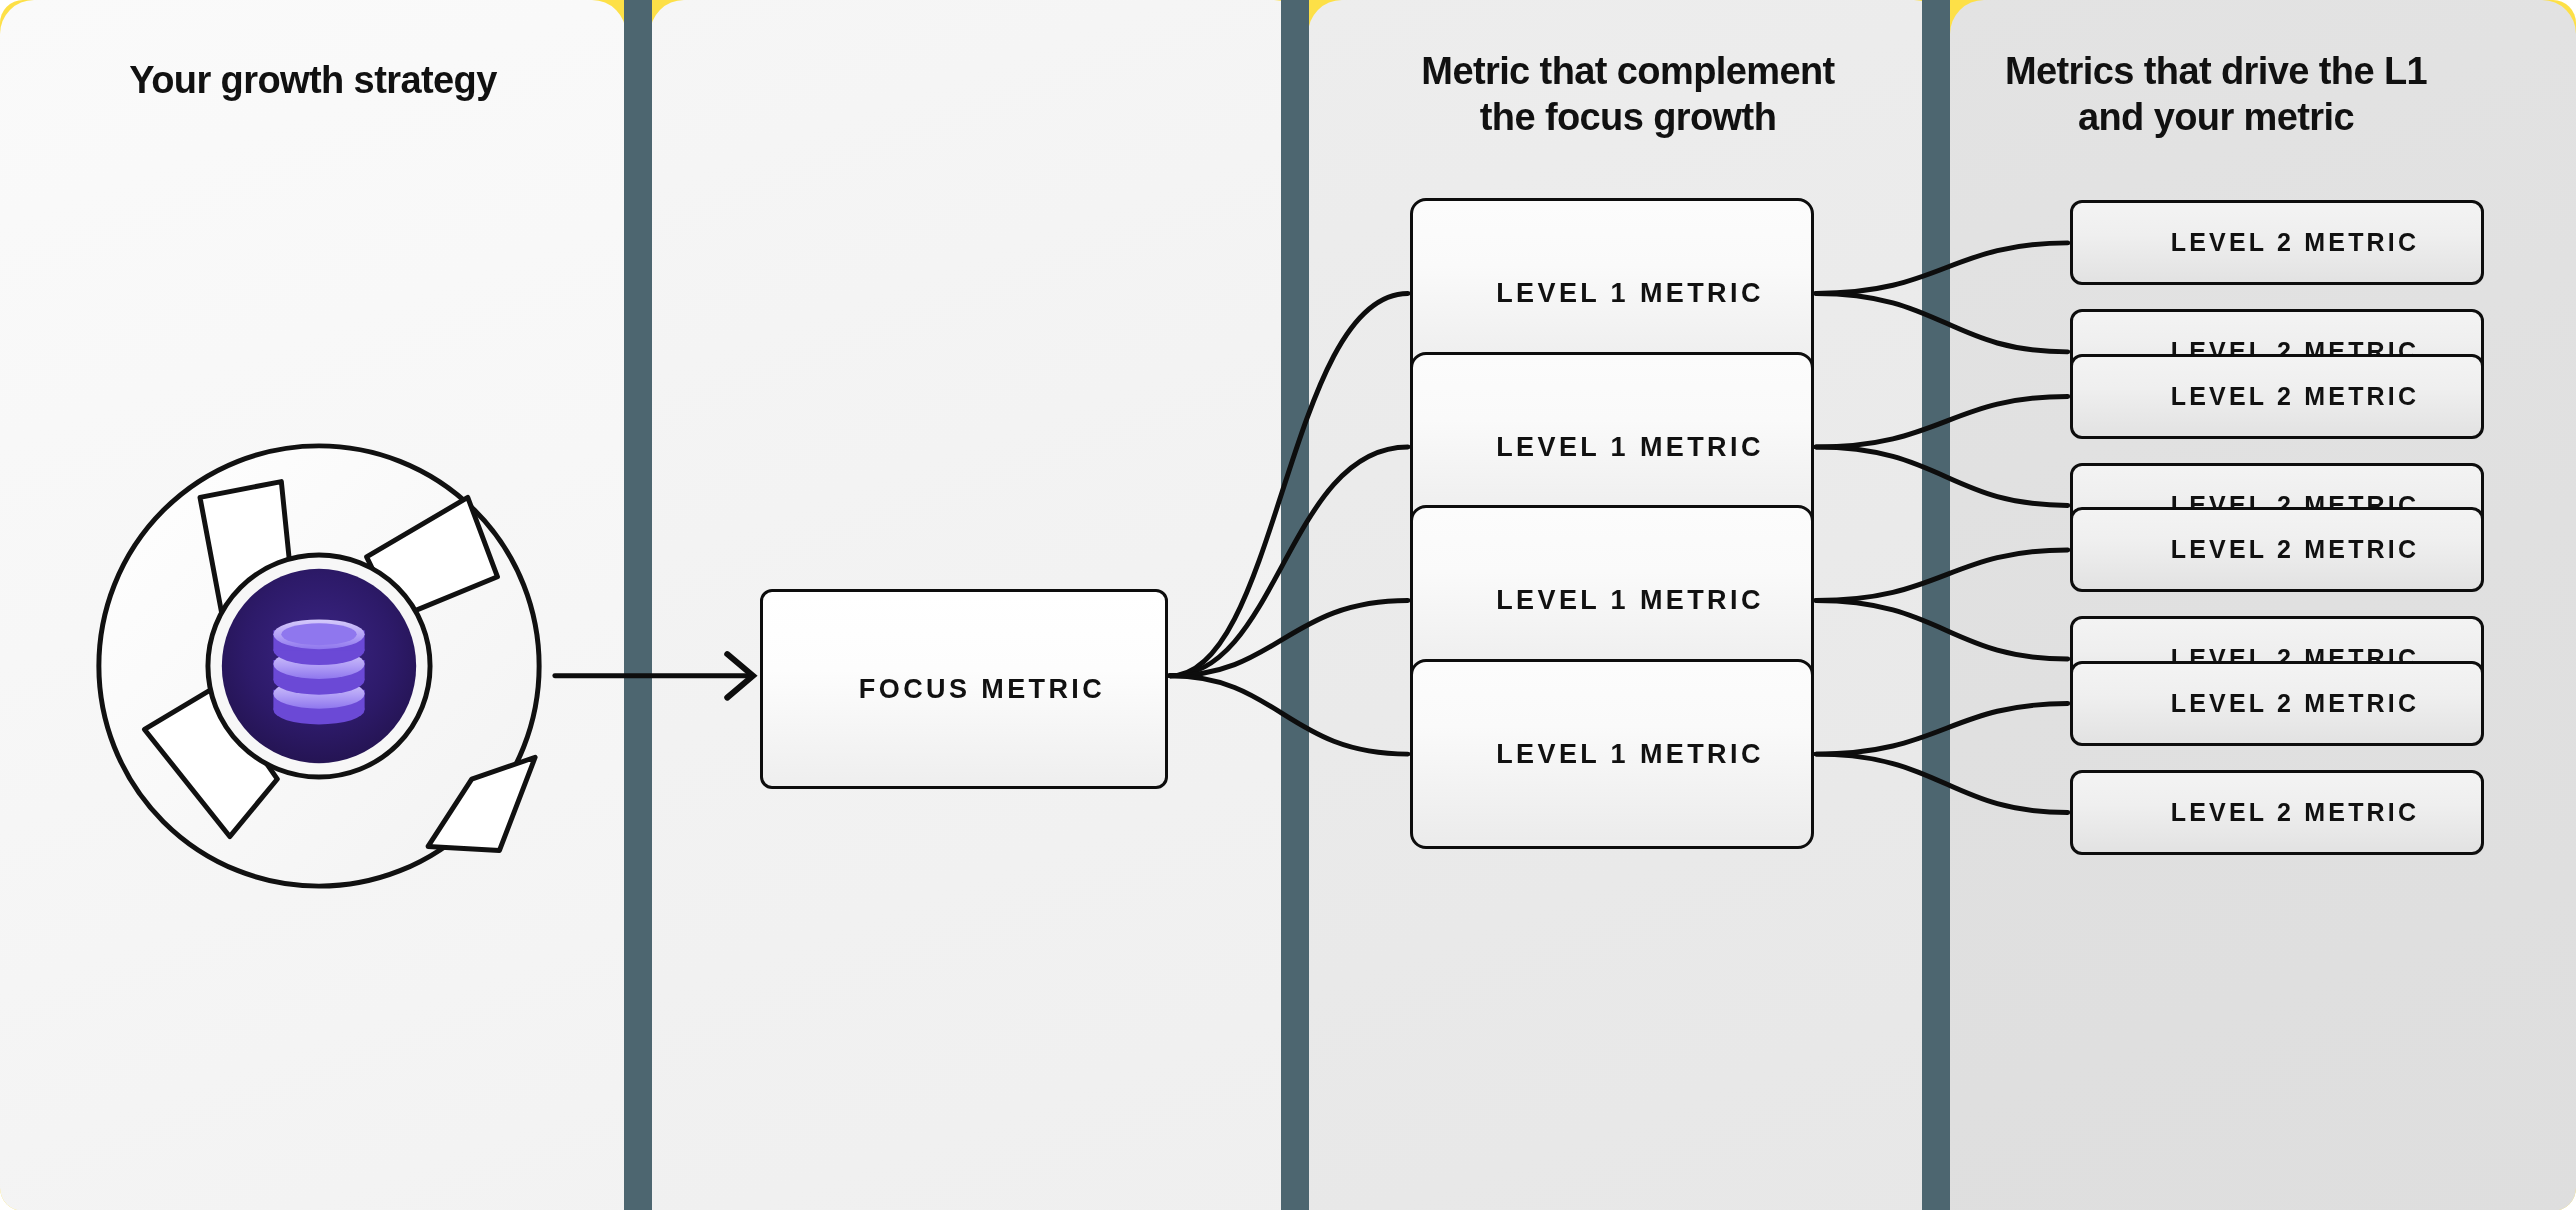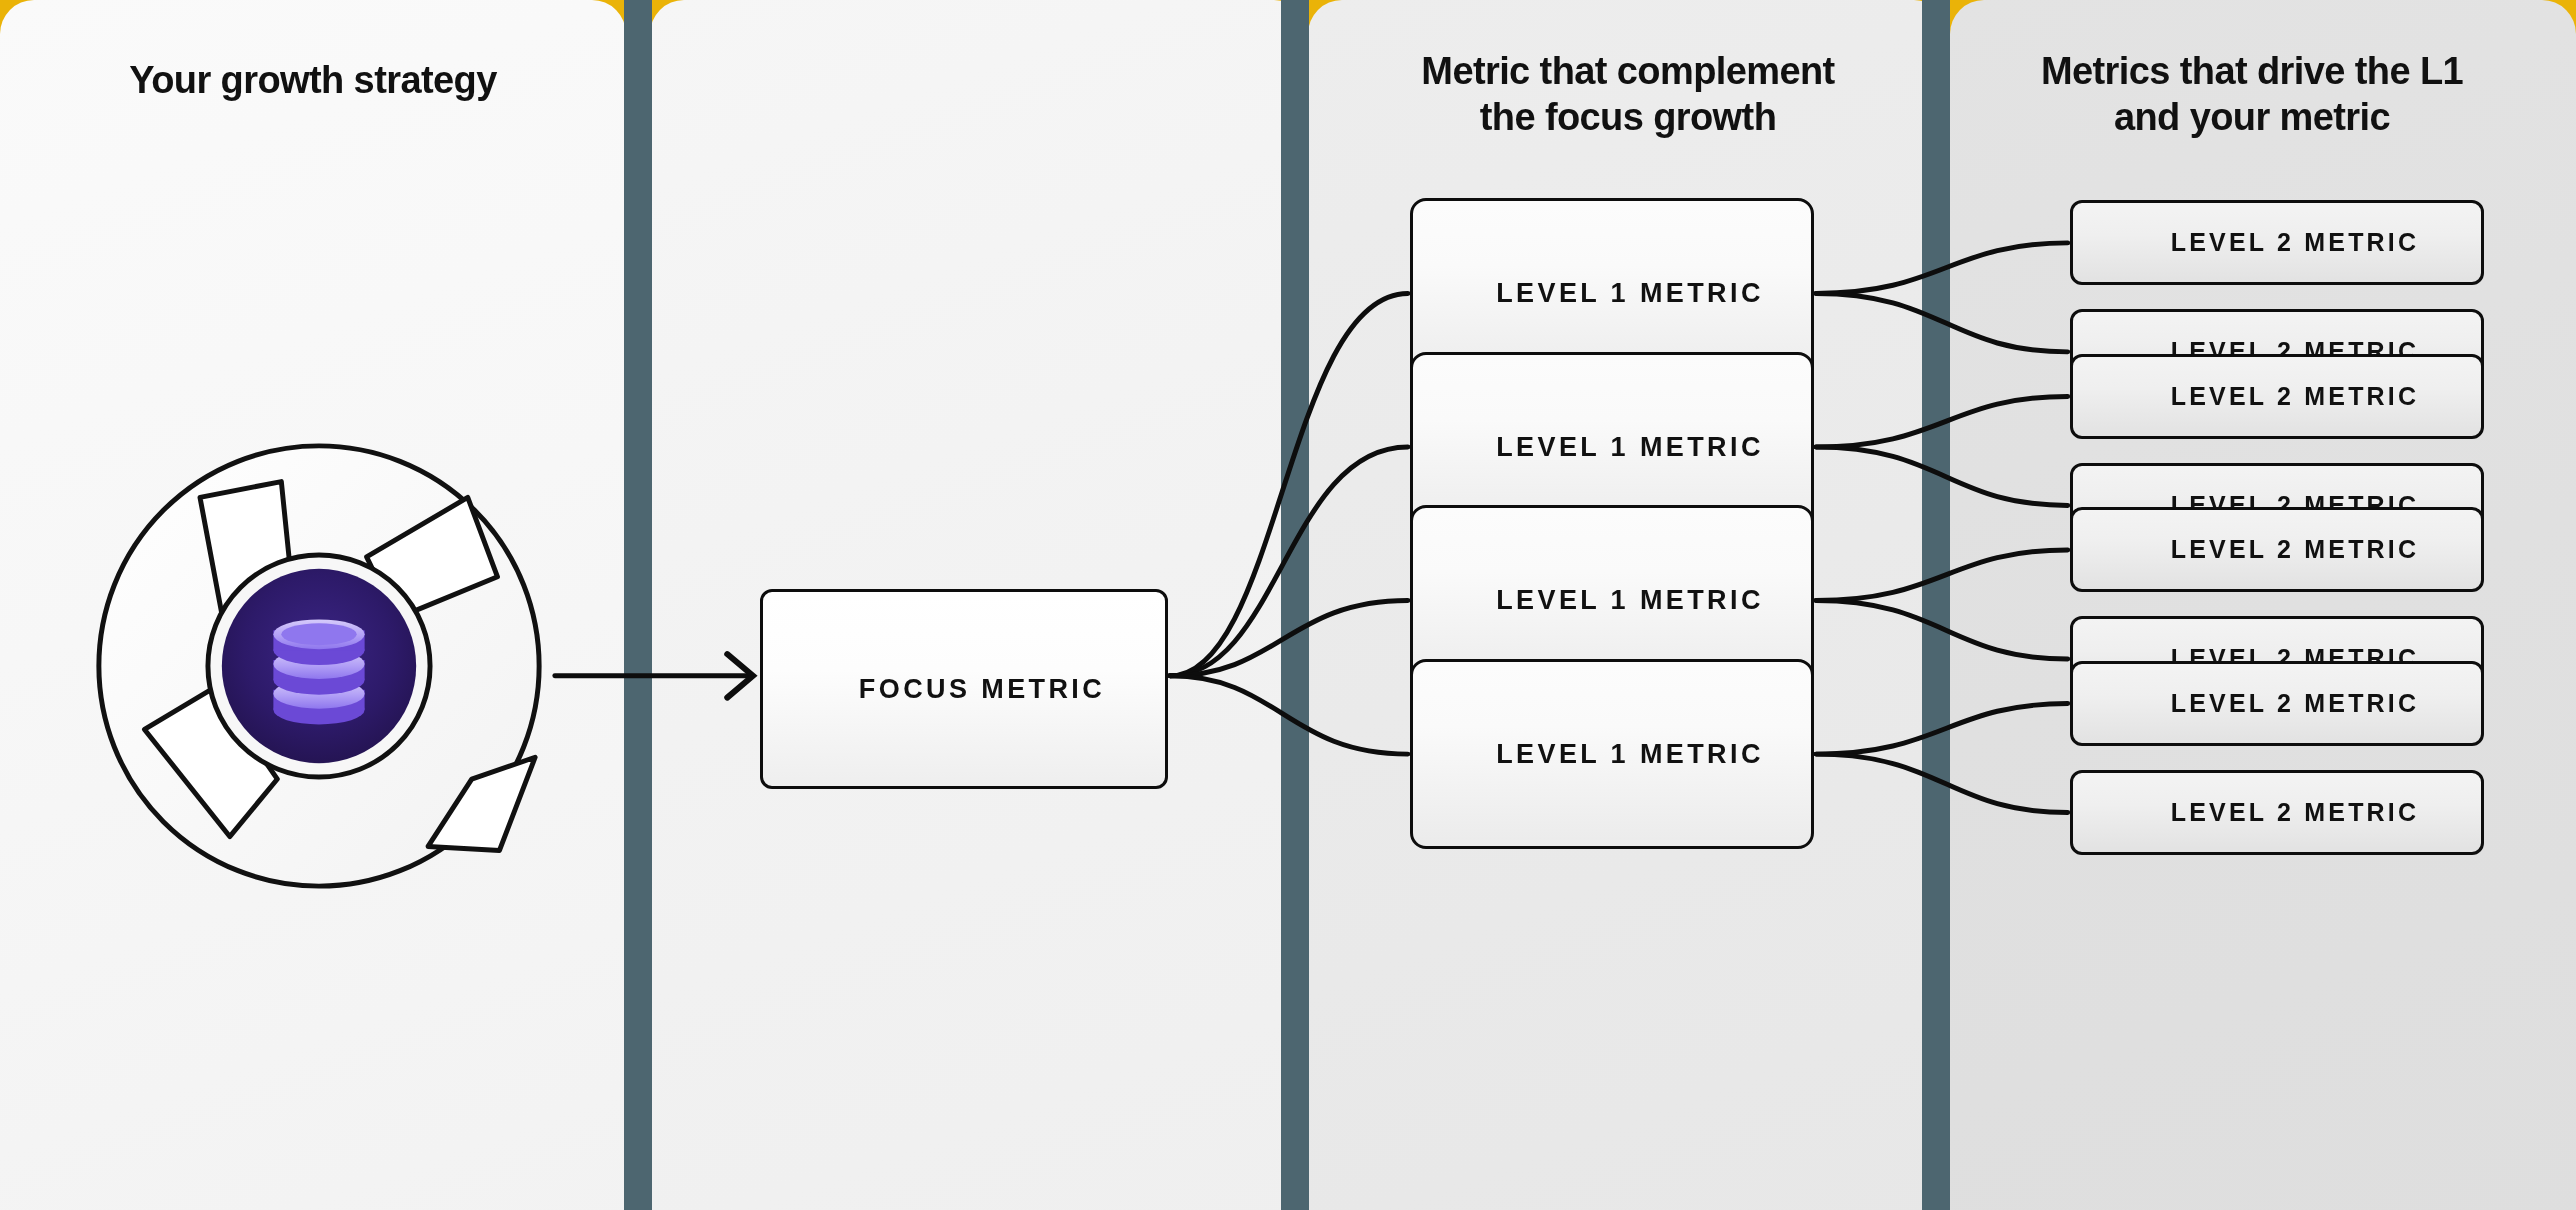--- a/index.html
+++ b/index.html
@@ -5,22 +5,23 @@
   html, body {
     margin: 0;
     padding: 0;
     background: #ffffff;
   }
   #stage {
     position: relative;
     width: 2576px;
     height: 1211px;
     overflow: hidden;
-    background: #eab308;
+    background: #fde047;
     font-family: "Liberation Sans", sans-serif;
+    border-radius: 23px;
   }
 
   
   .panel {
     position: absolute;
     top: 0;
     border-radius: 34px;
     box-sizing: border-box;
   }
   .panel-1 {
@@ -61,21 +62,21 @@
     color: #111111;
     font-weight: 700;
     font-size: 38px;
     line-height: 1.22;
     letter-spacing: -0.6px;
     font-family: "Liberation Sans", sans-serif;
   }
   .hdr-1 { left: 0;     top: 57px;  width: 626px; }
   .hdr-2 { left: 650px; top: 48px;  width: 658px; }
   .hdr-3 { left: 1308px;top: 48px;  width: 640px; }
-  .hdr-4 { left: 1950px;top: 48px;  width: 532px; margin-left: 36px; }
+  .hdr-4 { left: 1950px;top: 48px;  width: 532px; }
 
   
   .emblem {
     position: absolute;
     left: 83px;
     top: 430px;
     width: 472px;
     height: 472px;
   }
   .emblem svg { display: block; width: 472px; height: 472px; }

